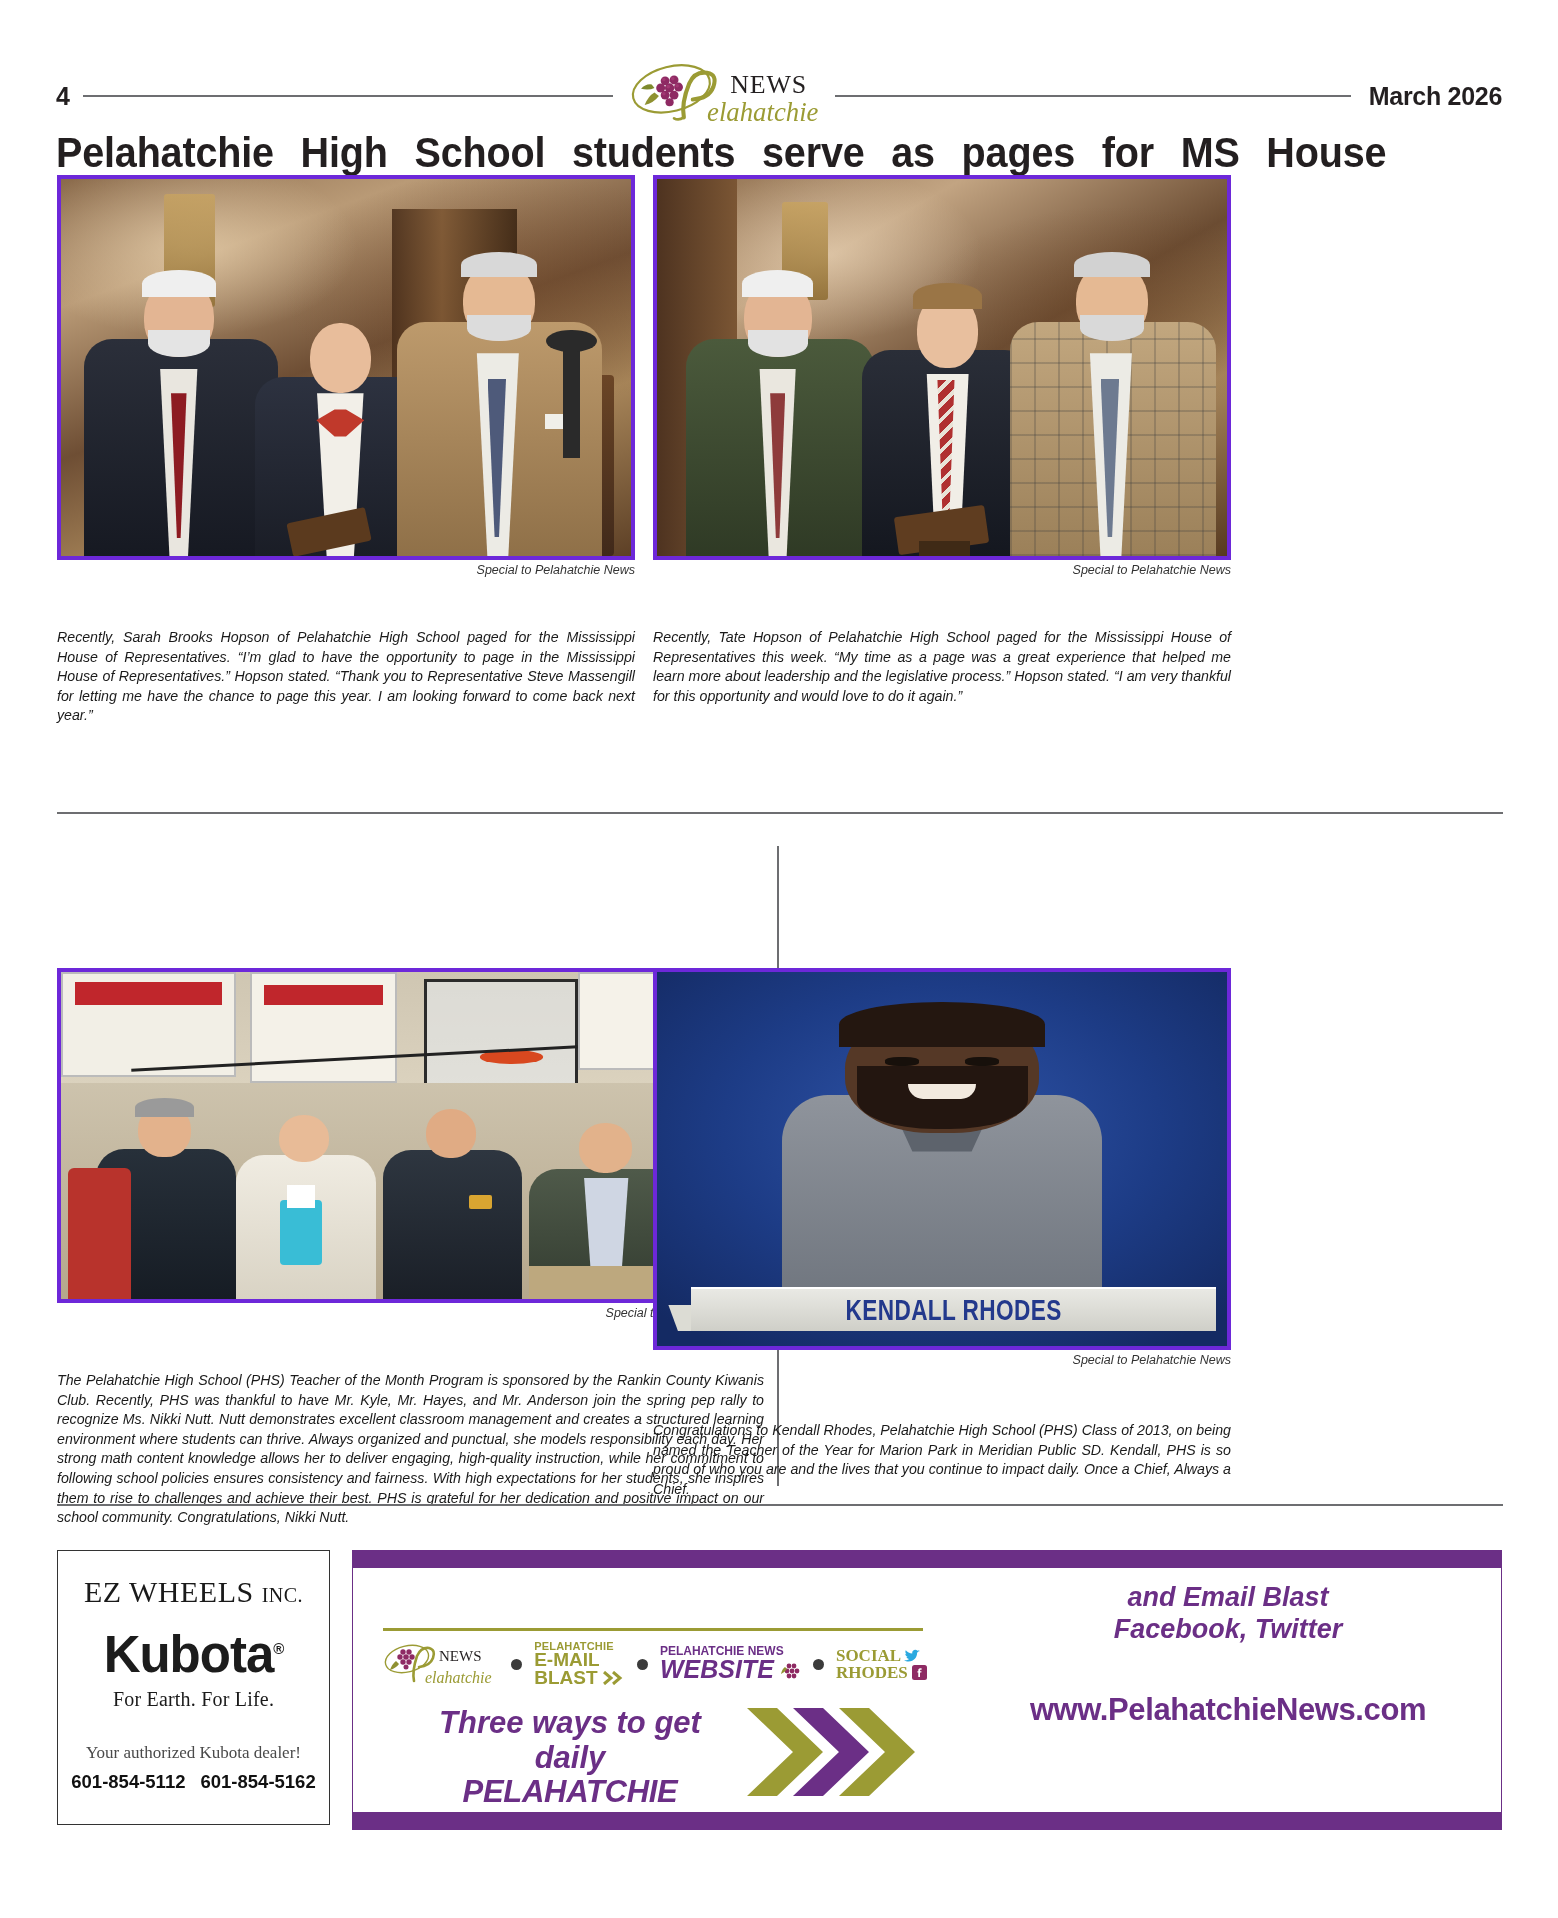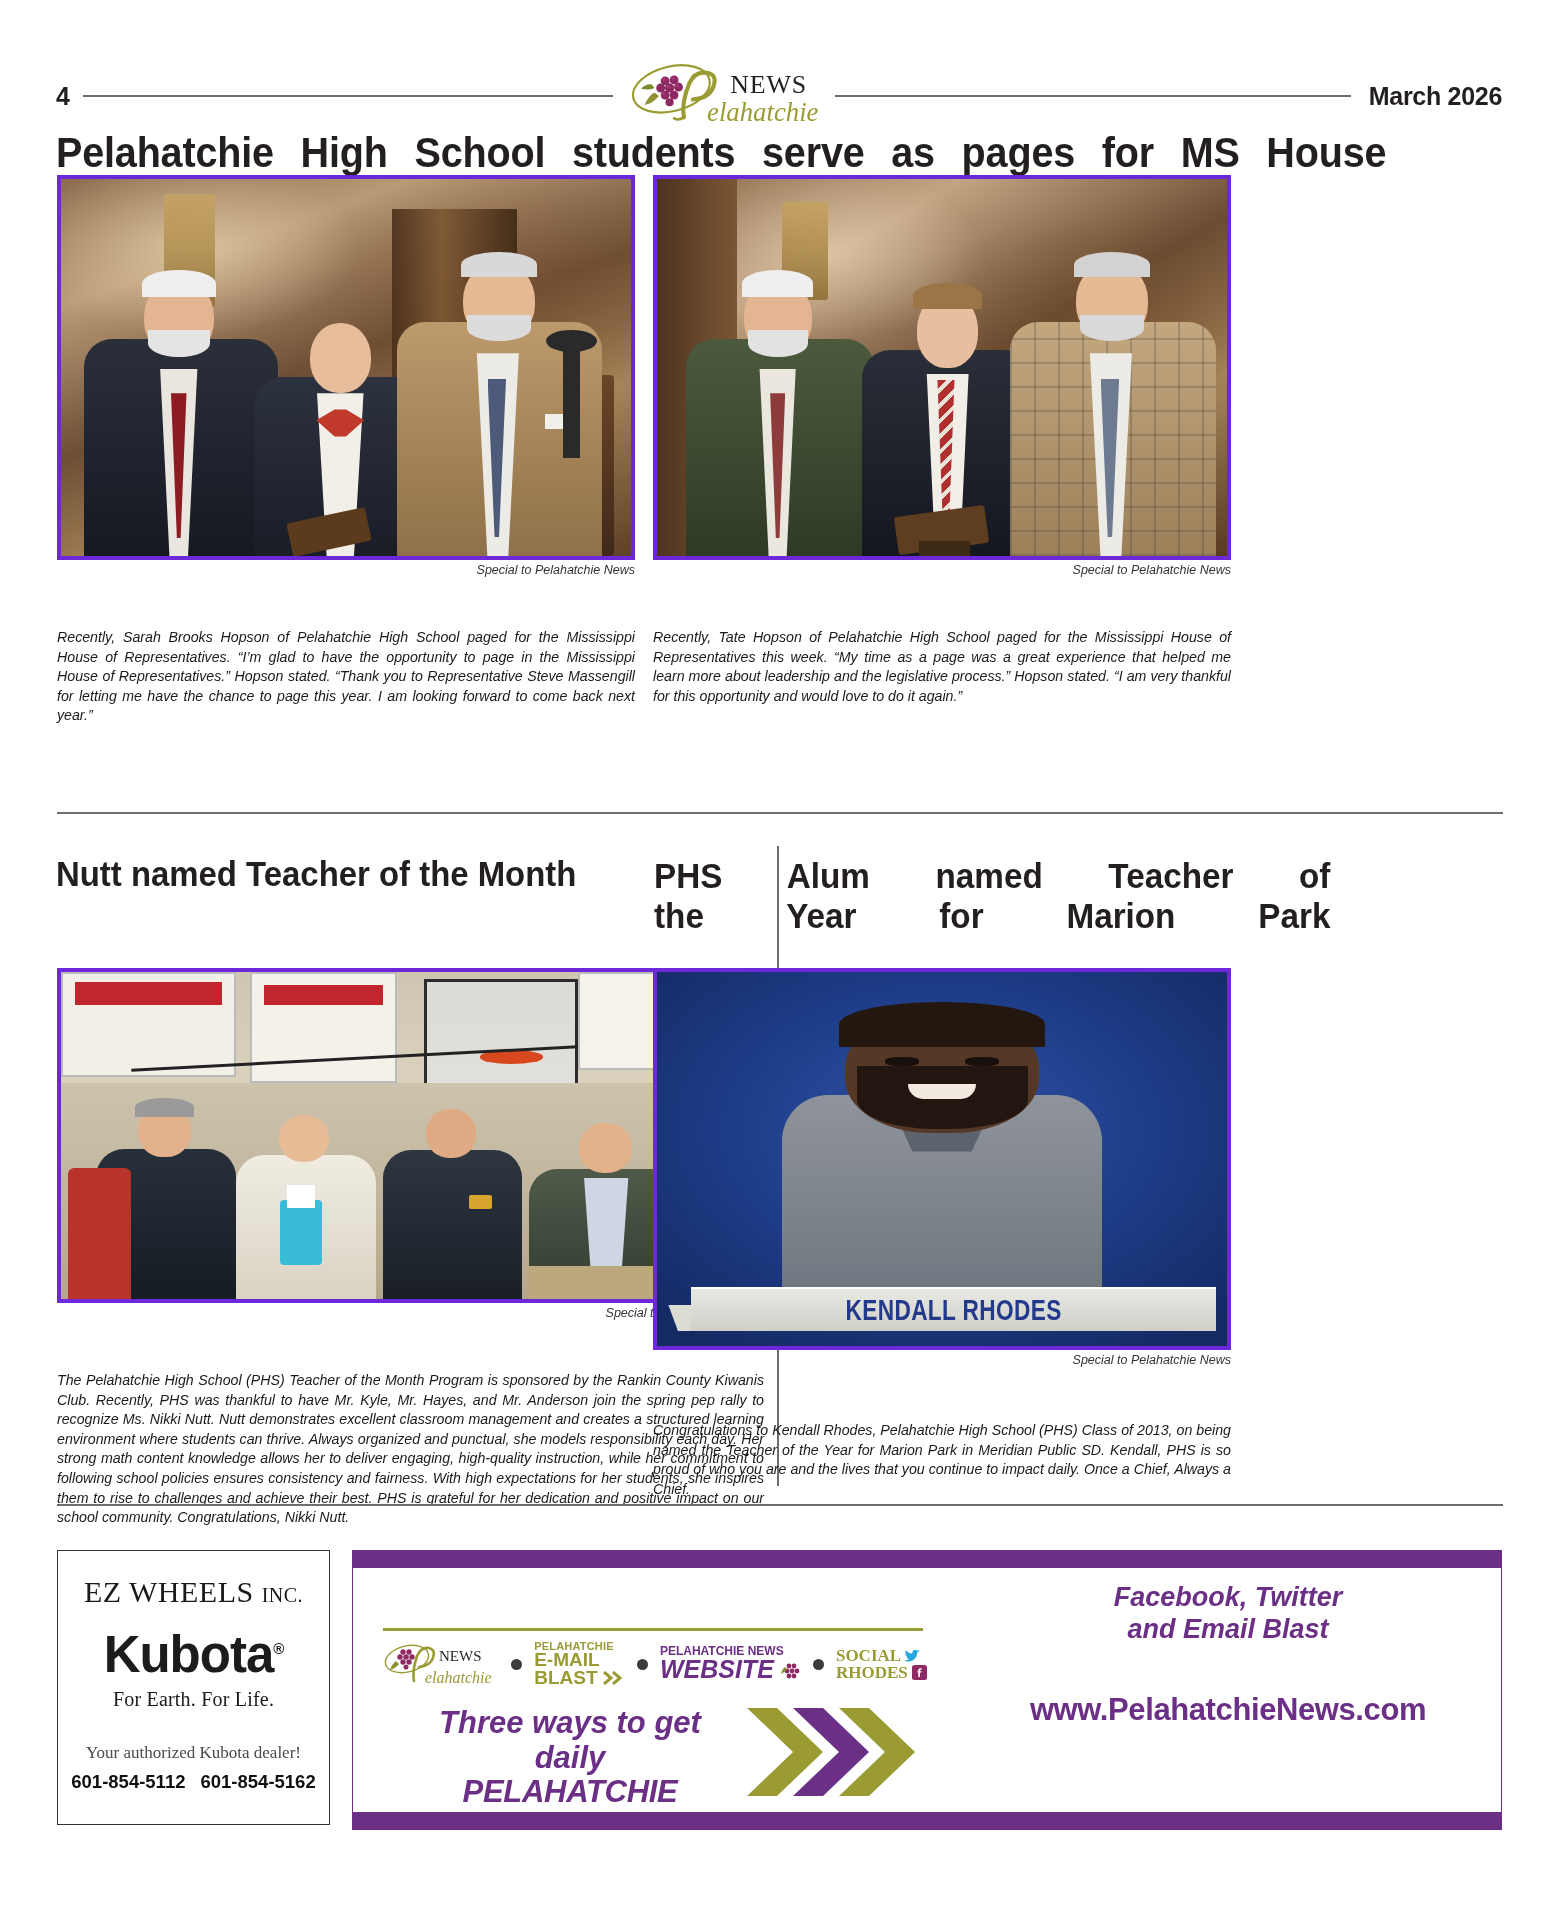--- a/index.html
+++ b/index.html
@@ -355,27 +355,20 @@
 
       <div style="position:absolute;left:42%;bottom:2%;width:16%;height:10%;background:#5f3d20;border-radius:3px;transform:rotate(-8deg)"></div>
       <div style="position:absolute;left:46%;bottom:0;width:9%;height:4%;background:#3f2a16"></div>
     </div>
   </div>
   <div class="credit" style="left:653px; top:563px; width:578px;">Special to Pelahatchie News</div>
   <div class="body-italic" style="left:653px; top:584px; width:578px;">Recently, Tate Hopson of Pelahatchie High School paged for the Mississippi House of Representatives this week. “My time as a page was a great experience that helped me learn more about leadership and the legislative process.” Hopson stated. “I am very thankful for this opportunity and would love to do it again.”</div>
 
   <div class="hr-thin" style="left:57px; top:812px; width:1446px;"></div>
 
-  <div class="hl-2col">
-    <div class="hl-left">Nutt named Teacher of the Month</div>
-    <div class="hl-right">
-      <span class="l1">PHS Alum named Teacher of</span>
-      <span class="l2">the Year for Marion Park</span>
-    </div>
-  </div>
 
   <div class="vr-thin" style="left:777px; top:846px; height:640px;"></div>
 
   <div class="photo" style="left:57px; top:968px; width:707px; height:335px;">
     <div class="ph-inner gym-bg">
 
       <div style="position:absolute;left:0;top:0;width:25%;height:32%;background:#f2efe6;border:2px solid #bbb"></div>
       <div style="position:absolute;left:2%;top:3%;width:21%;height:7%;background:#c0262c"></div>
       <div style="position:absolute;left:27%;top:0;width:21%;height:34%;background:#f4f1e8;border:2px solid #bbb"></div>
       <div style="position:absolute;left:29%;top:4%;width:17%;height:6%;background:#c0262c"></div>
@@ -565,20 +558,20 @@
 
       <div class="chevrons">
         <svg width="176" height="96" viewBox="0 0 176 96">
           <path d="M4 4 L50 48 L4 92 L34 92 L80 48 L34 4 Z" fill="#9b9b34"></path>
           <path d="M50 4 L96 48 L50 92 L80 92 L126 48 L80 4 Z" fill="#6b2f86"></path>
           <path d="M96 4 L142 48 L96 92 L126 92 L172 48 L126 4 Z" fill="#9b9b34"></path>
         </svg>
       </div>
 
       <div class="right-col">
+        <div class="rc-1">and Email Blast</div>
         <div class="rc-1">Facebook, Twitter</div>
-        <div class="rc-1">and Email Blast</div>
         <div class="rc-url">www.PelahatchieNews.com</div>
       </div>
     </div>
   </div>
 
 </div>
 
 </body></html>

